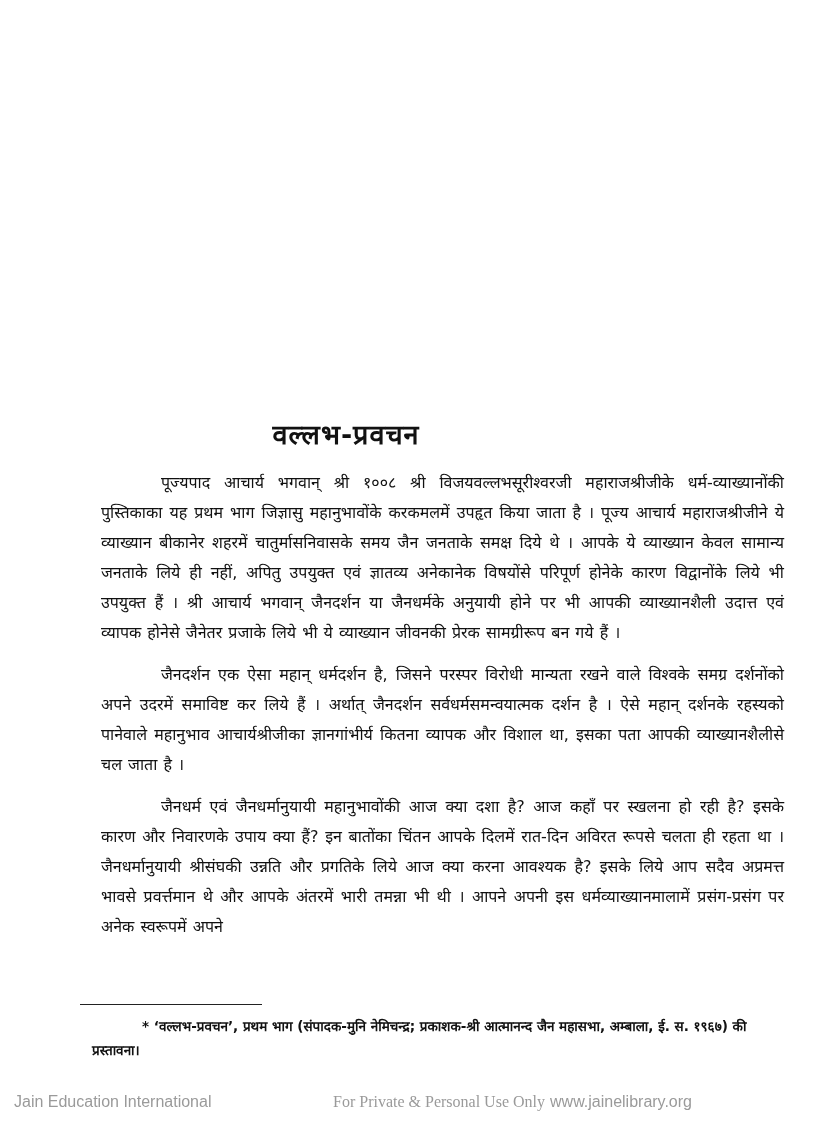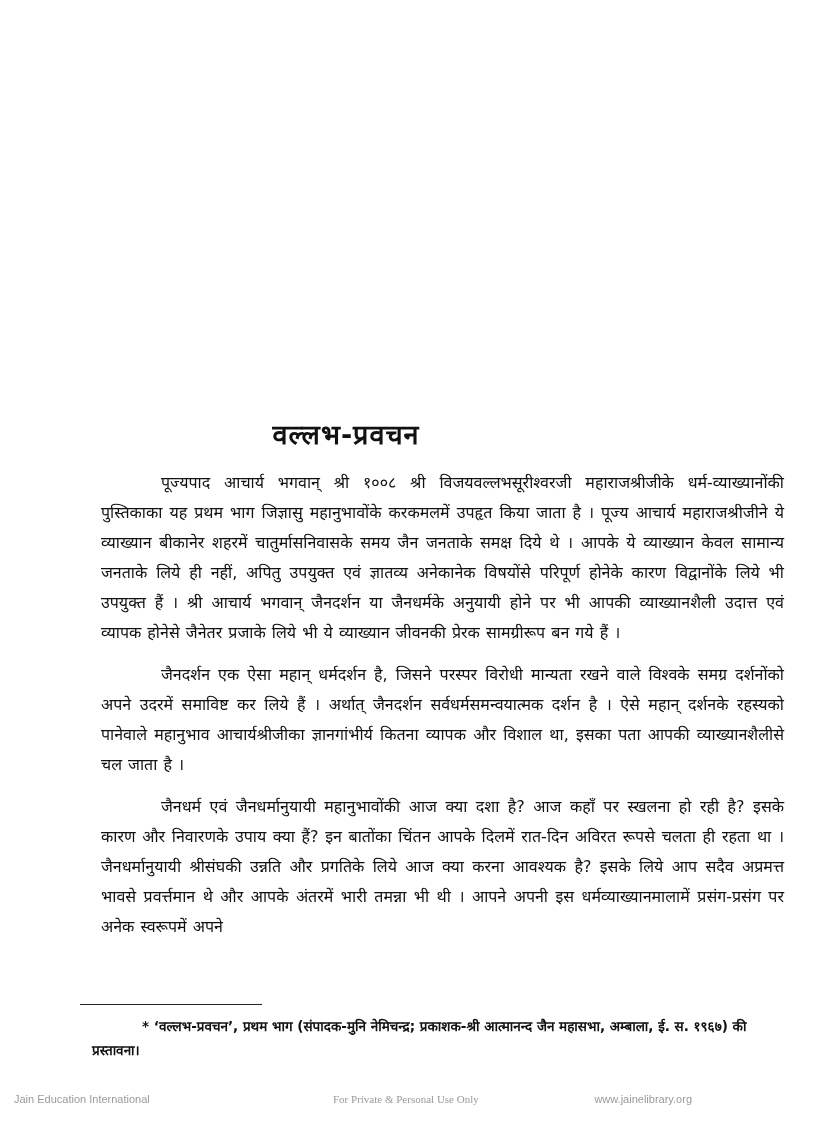--- a/index.html
+++ b/index.html
@@ -60,21 +60,21 @@
       text-align: left;
       margin-left: 8px;
     }
     .footer {
       position: absolute;
       top: 1093px;
       left: 0;
       width: 704px;
       height: 20px;
       font-family: "Liberation Sans", sans-serif;
-      font-size: 11px;
+      font-size: 16px;
       color: #9a9a9a;
     }
     .footer span {
       position: absolute;
       top: 0;
       white-space: nowrap;
     }
     .footer .left { left: 14px; }
     .footer .center { left: 333px; font-family: Liberation Serif, serif; }
     .footer .right { right: 12px; }

